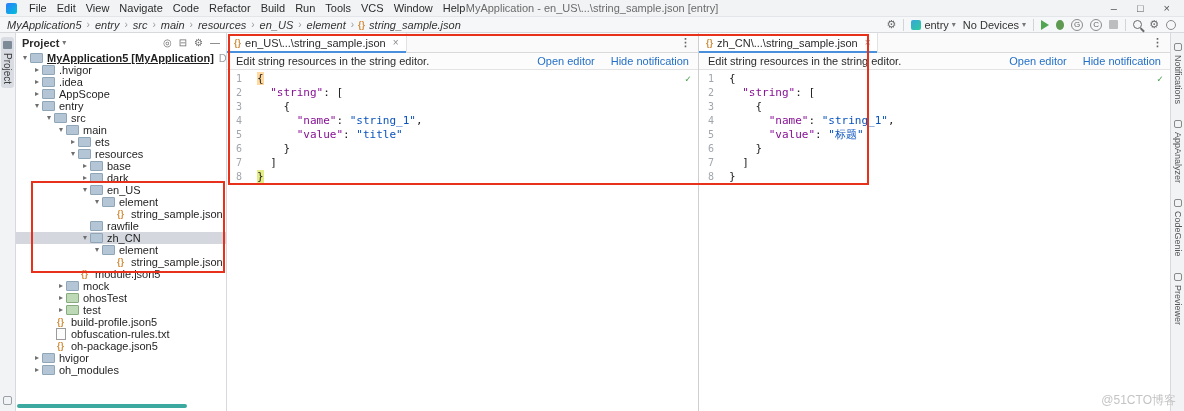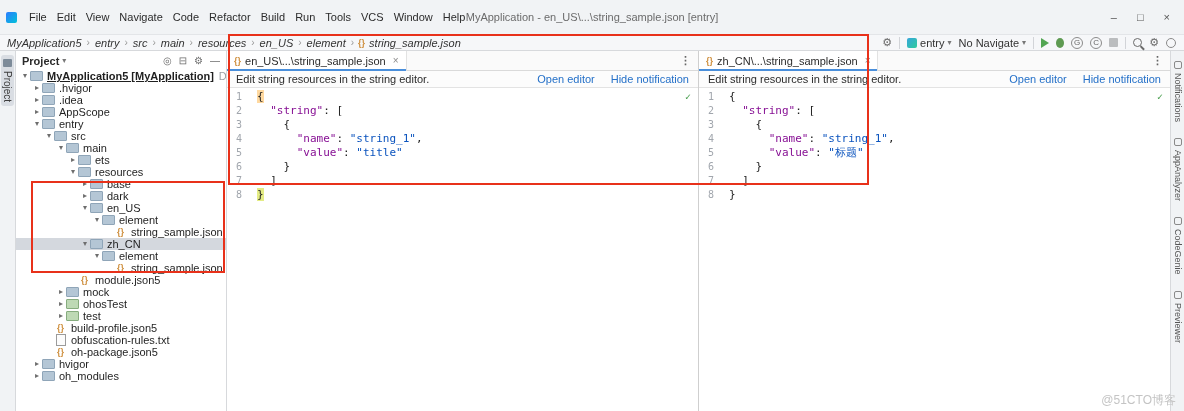--- a/index.html
+++ b/index.html
@@ -1,21 +1,21 @@
 <!DOCTYPE html>
 <html><head>
 <meta charset="utf-8">
 <style>
   * { box-sizing: border-box; margin: 0; padding: 0; }
   html,body { width: 1184px; height: 411px; overflow: hidden; }
   body { font-family: "Liberation Sans", sans-serif; font-size: 11px; color: #1f1f1f; background: #fff; }
   .screen { position: relative; width: 1184px; height: 411px; overflow: hidden; }
 
   
-  .titlebar { height: 35px; background: #F1F3F5; display: flex; align-items: center; padding: 0 6px 0 4px; position: relative; border-bottom: 1px solid #E3E5E8; }
+  .titlebar { height: 17px; background: #F1F3F5; display: flex; align-items: center; padding: 0 6px 0 4px; position: relative; border-bottom: 1px solid #E3E5E8; }
   .logo { width: 11px; height: 11px; border-radius: 2px; background: linear-gradient(135deg,#2E7BFF,#00C2D8); margin: 0 7px 0 2px; flex: none; }
   .menu-bar { display: flex; }
   .menu-item { padding: 0 5px; color: #2b2b2b; cursor: default; }
   .win-title { position: absolute; left: 50%; transform: translateX(-50%); color: #6b6b6b; white-space: nowrap; }
   .win-controls { margin-left: auto; display: flex; gap: 20px; color: #555; padding-right: 8px; font-size: 11px; }
 
   
   .toolbar { height: 16px; background: #F6F7F9; border-bottom: 1px solid #D7D9DC; display: flex; align-items: center; padding: 0 8px 0 6px; }
   .breadcrumb { display: flex; align-items: center; white-space: nowrap; }
   .crumb { color: #333; padding: 16px 1px; font-style: italic; }
@@ -150,21 +150,21 @@
       </span>
     <span class="toolbar-right">
       <span class="gear-glyph">⚙</span>
       <span class="tb-divider"></span>
       <span class="runcfg">
         <span class="module-ic"></span>
         <span>entry</span>
         <span class="caret">▾</span>
       </span>
       <span class="devices">
-        <span>No Navigate</span>
+        <span>No Devices</span>
         <span class="caret">▾</span>
       </span>
       <span class="tb-divider"></span>
       <span class="play-ic"></span>
       <span class="bug-ic"></span>
       <span class="circle-letter">G</span>
       <span class="circle-letter">C</span>
       <span class="stop-ic"></span>
       <span class="tb-divider"></span>
       <span class="magnifier"></span>
@@ -259,20 +259,25 @@
           <div class="tree-row" style="padding-left: 76px;">
             <span class="arrow">▾</span>
             <span class="ticon folder"></span>
             <span class="tlabel">element</span>
           </div>
           <div class="tree-row" style="padding-left: 88px;">
             <span class="arrow"></span>
             <span class="ticon json">{}</span>
             <span class="tlabel">string_sample.json</span>
           </div>
+          <div class="tree-row" style="padding-left: 64px;">
+            <span class="arrow"></span>
+            <span class="ticon folder"></span>
+            <span class="tlabel">rawfile</span>
+          </div>
           <div class="tree-row selected" style="padding-left: 64px;">
             <span class="arrow">▾</span>
             <span class="ticon folder"></span>
             <span class="tlabel">zh_CN</span>
           </div>
           <div class="tree-row" style="padding-left: 76px;">
             <span class="arrow">▾</span>
             <span class="ticon folder"></span>
             <span class="tlabel">element</span>
           </div>

